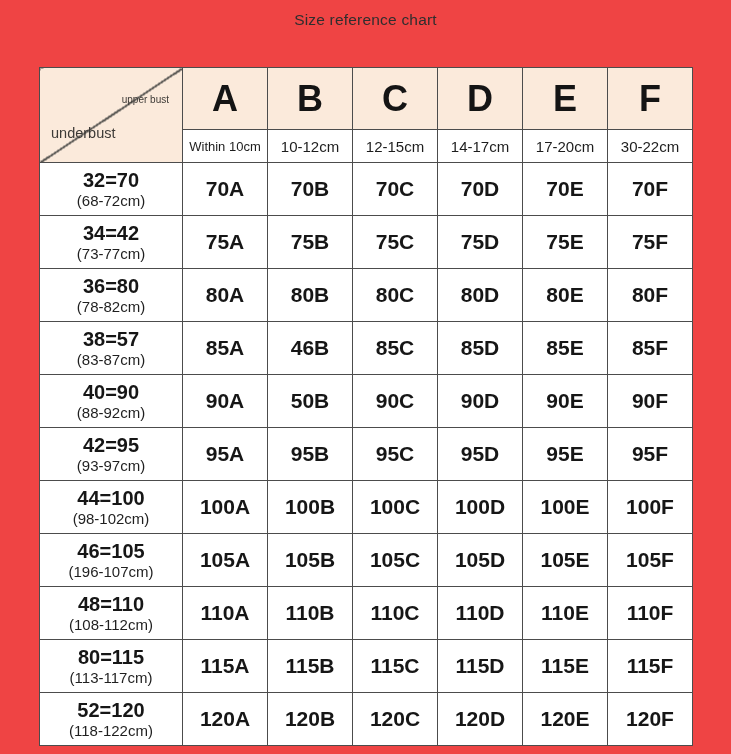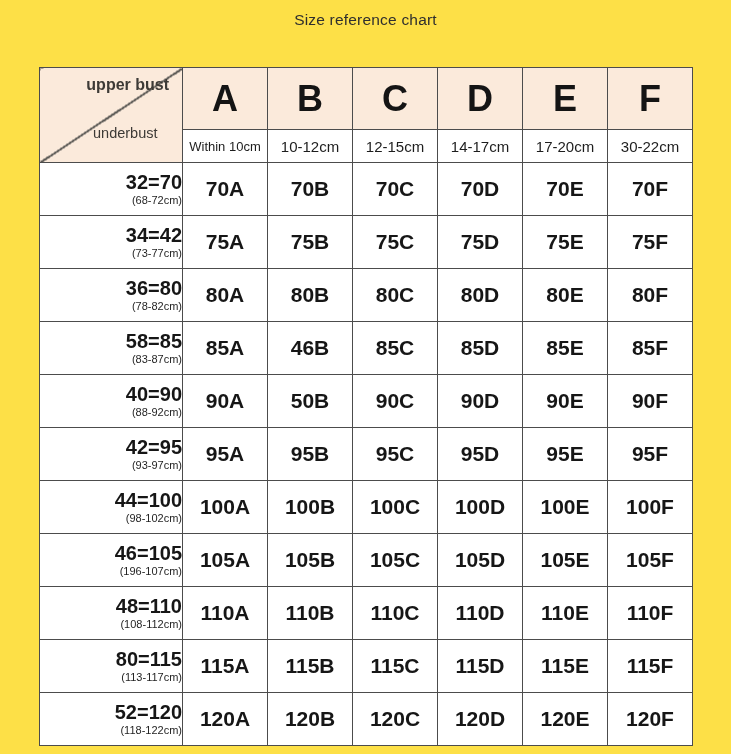--- a/index.html
+++ b/index.html
@@ -2,21 +2,21 @@
 <html><head>
 <meta charset="utf-8">
 <style>
   * { box-sizing: border-box; margin: 0; padding: 0; }
   html, body { background: #ffffff; }
   body {
     width: 731px; height: 754px;
     font-family: "Liberation Sans", "DejaVu Sans", sans-serif;
     color: #1c1c1c;
   }
-  .page { position: relative; width: 731px; height: 754px; background: #fde047; overflow: hidden; }
+  .page { position: relative; width: 731px; height: 754px; background: #ef4444; overflow: hidden; }
 
   .title {
     position: absolute; top: 11px; left: 0; width: 100%;
     text-align: center; font-size: 15.5px; color: #2e2e2e; letter-spacing: 0.2px;
   }
 
   table.size-chart {
     position: absolute; left: 39px; top: 67px;
     border-collapse: collapse; table-layout: fixed;
   }
@@ -32,40 +32,40 @@
     background:
       linear-gradient(to bottom right,
         rgba(0,0,0,0) calc(50% - 1px),
         #5c5a56 calc(50% - 1px),
         #5c5a56 calc(50% + 1px),
         rgba(0,0,0,0) calc(50% + 1px)),
       #fbeadb;
     font-weight: normal;
   }
   .corner-upper {
-    position: absolute; top: 8px; right: 13px;
-    font-size: 16px; color: #3d3a36; font-weight: bold;
+    position: absolute; top: 26px; right: 13px;
+    font-size: 10px; color: #3d3a36; font-weight: normal;
   }
   .corner-lower {
     position: absolute; bottom: 21px; left: 11px;
-    font-size: 14.5px; color: #3d3a36; font-weight: normal; margin-left: 42px;
+    font-size: 14.5px; color: #3d3a36; font-weight: normal;
   }
 
   th.letter {
     height: 62px; background: #fbeadb;
     font-size: 36px; font-weight: bold; color: #141414;
   }
   td.range {
     height: 33px; font-size: 15px; color: #1d1d1d;
   }
   td.range.small { font-size: 13px; }
 
-  td.size-label { height: 53px; line-height: 1.15; text-align: right; }
+  td.size-label { height: 53px; line-height: 1.15; }
   .size-main { font-size: 20px; font-weight: bold; color: #161616; }
-  .size-sub  { font-size: 11px; color: #1f1f1f; }
+  .size-sub  { font-size: 15px; color: #1f1f1f; }
 
   td.value { height: 53px; font-size: 21px; font-weight: bold; color: #161616; }
 </style>
 </head>
 <body>
 
 <div class="page">
   <div class="title">Size reference chart</div>
 
   <table class="size-chart">
@@ -131,21 +131,21 @@
         </td>
         <td class="value">80A</td>
         <td class="value">80B</td>
         <td class="value">80C</td>
         <td class="value">80D</td>
         <td class="value">80E</td>
         <td class="value">80F</td>
       </tr>
       <tr>
         <td class="size-label">
-          <div class="size-main">58=85</div>
+          <div class="size-main">38=57</div>
           <div class="size-sub">(83-87cm)</div>
         </td>
         <td class="value">85A</td>
         <td class="value">46B</td>
         <td class="value">85C</td>
         <td class="value">85D</td>
         <td class="value">85E</td>
         <td class="value">85F</td>
       </tr>
       <tr>

